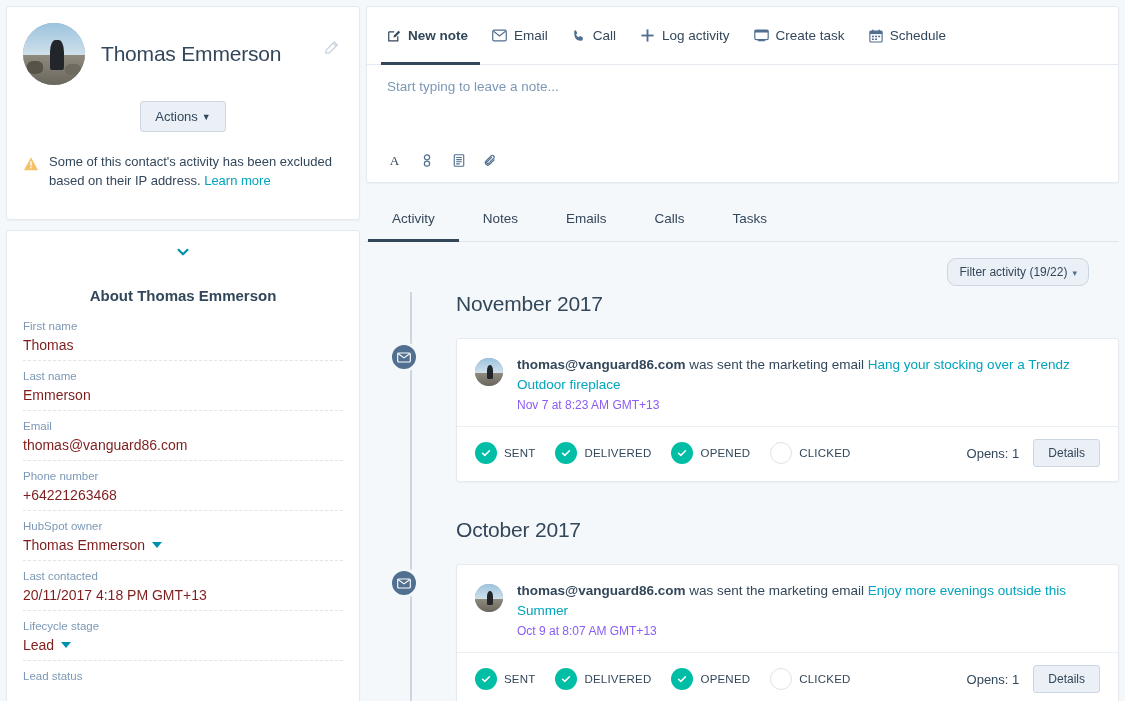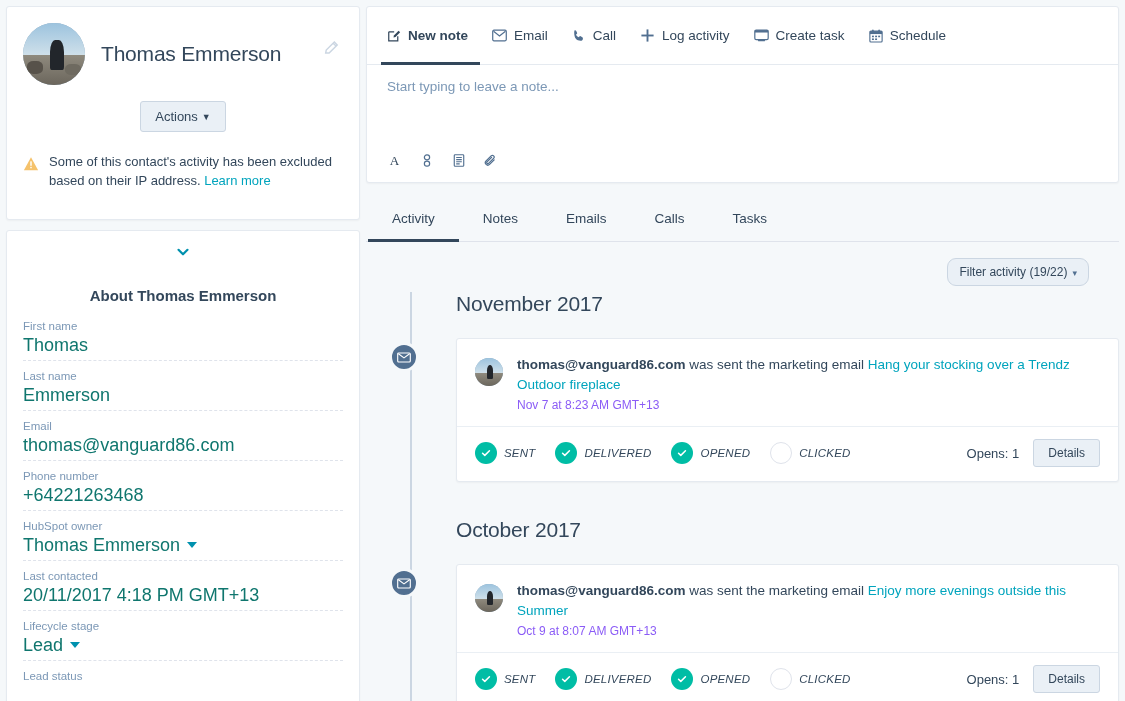--- a/index.html
+++ b/index.html
@@ -57,21 +57,21 @@
   
   .about-card { padding: 14px 16px 10px 16px; }
   .about-head {
     display: flex; align-items: center; gap: 26px;
     font-size: 15px; font-weight: bold; color: #33475b; margin-bottom: 16px; flex-direction: column;
   }
   .chev { color: #0091ae; font-size: 13px; line-height: 1; }
   .prop { border-bottom: 1px dashed #dfe3eb; padding-bottom: 6px; margin-bottom: 9px; }
   .prop:last-child { border-bottom: 1px dashed #dfe3eb; }
   .prop-label { font-size: 11.5px; color: #7c98b6; margin-bottom: 4px; }
-  .prop-value { font-size: 18px; color: #0f766e; line-height: 18px; min-height: 18px; }
+  .prop-value { font-size: 14px; color: #7f1d1d; line-height: 18px; min-height: 18px; }
   .prop-value.dd { display: flex; align-items: center; gap: 7px; }
   .dd-caret {
     width: 0; height: 0; border-left: 5px solid transparent; border-right: 5px solid transparent;
     border-top: 6px solid #0091ae;
   }
   .prop.empty .prop-value { min-height: 14px; }
 
   
   .right-col { flex: 1 1 auto; padding: 6px 6px 0 0; min-width: 0; }
   .composer-card { margin-bottom: 12px; }
@@ -154,21 +154,21 @@
     display: flex; align-items: center; padding: 12px 18px 14px 18px;
     border-top: 1px solid #eaeff4; gap: 0;
   }
   .status-pill { display: flex; align-items: center; gap: 7px; margin-right: 20px; }
   .status-circle {
     width: 22px; height: 22px; border-radius: 50%; display: flex;
     align-items: center; justify-content: center;
   }
   .status-circle.done { background: #00bda5; }
   .status-circle.todo { background: #fff; border: 1px solid #dfe3eb; }
-  .status-label { font-size: 11.5px; color: #33475b; letter-spacing: 0.2px; font-style: italic; }
+  .status-label { font-size: 11.5px; color: #33475b; letter-spacing: 0.2px; }
   .status-spacer { flex: 1 1 auto; }
   .opens { font-size: 13px; color: #33475b; margin-right: 14px; }
   .details-btn {
     background: #eaf0f6; border: 1px solid #cbd6e2; border-radius: 3px; color: #33475b;
     font-size: 12px; padding: 6px 14px; cursor: pointer; font-family: inherit;
   }
 </style>
 </head>
 <body>
 

